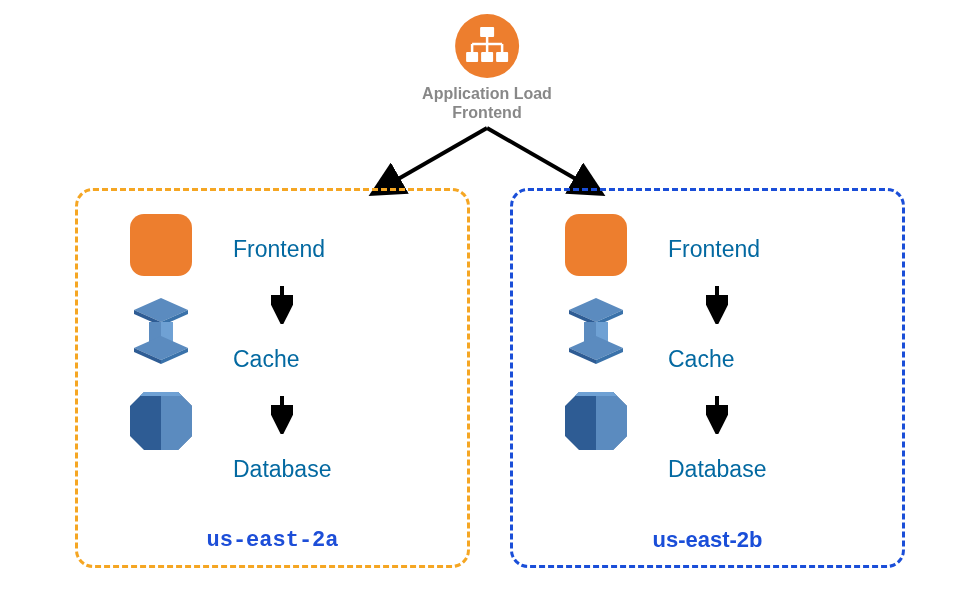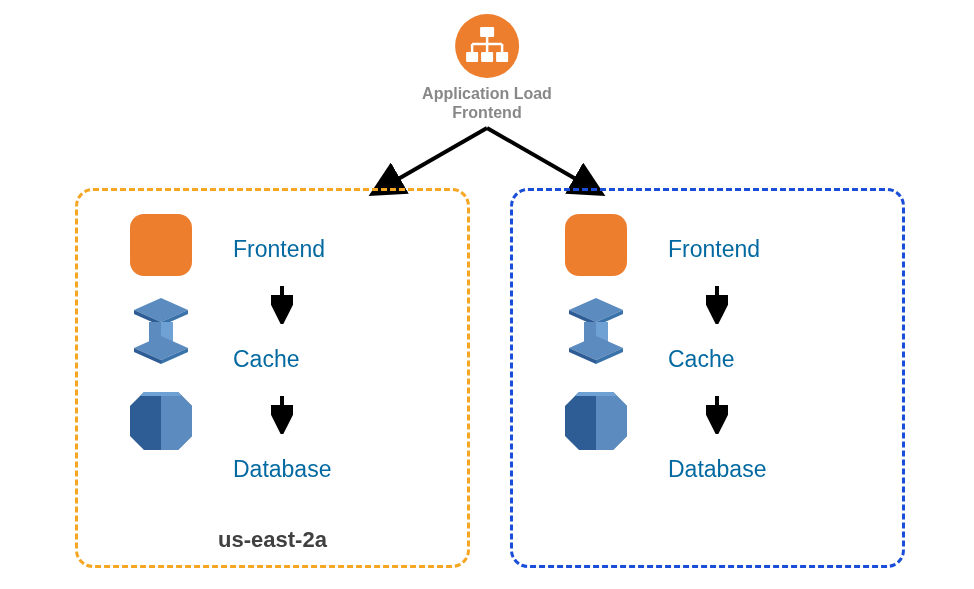--- a/index.html
+++ b/index.html
@@ -40,21 +40,21 @@
   .zone-a { left: 75px; border-color: #f5a623; }
   .zone-b { left: 510px; border-color: #1a4ed8; }
   .zone-title {
     position: absolute;
     bottom: 12px;
     left: 50%;
     transform: translateX(-50%);
     font-size: 22px;
     font-weight: 700;
   }
-  .zone-a .zone-title { color: #404040; }
+  .zone-a .zone-title { color: #1d4ed8; font-family: Liberation Mono, monospace; }
   .zone-b .zone-title { color: #1a4ed8; }
 
   .stack-icons {
     position: absolute;
     left: 45px;
     top: 23px;
     width: 75px;
     display: flex;
     flex-direction: column;
     align-items: center;
@@ -220,13 +220,14 @@
         </svg>
     </div>
     <div class="tier-label">Cache</div>
     <div class="arrow-down">
       <svg width="22" height="40">
           <line x1="11" y1="2" x2="11" y2="32" stroke="#000" stroke-width="4" marker-end="url(#b1)"></line>
         </svg>
     </div>
     <div class="tier-label">Database</div>
   </div>
+  <div class="zone-title">us-east-2b</div>
 </div>
 
 </body></html>

